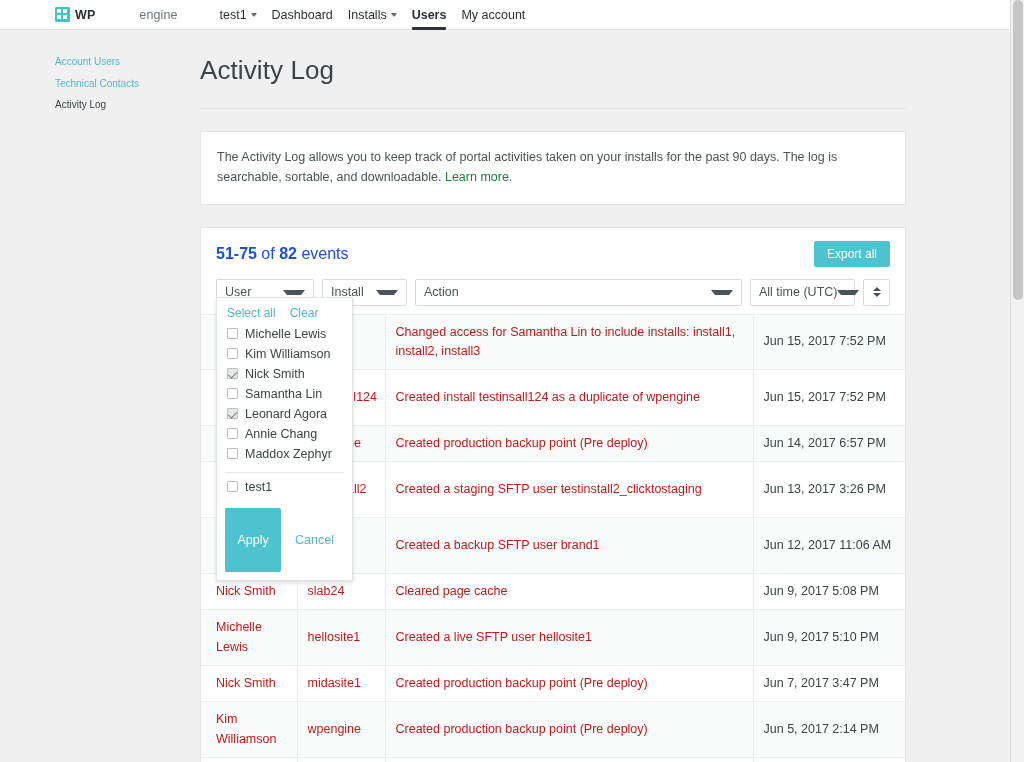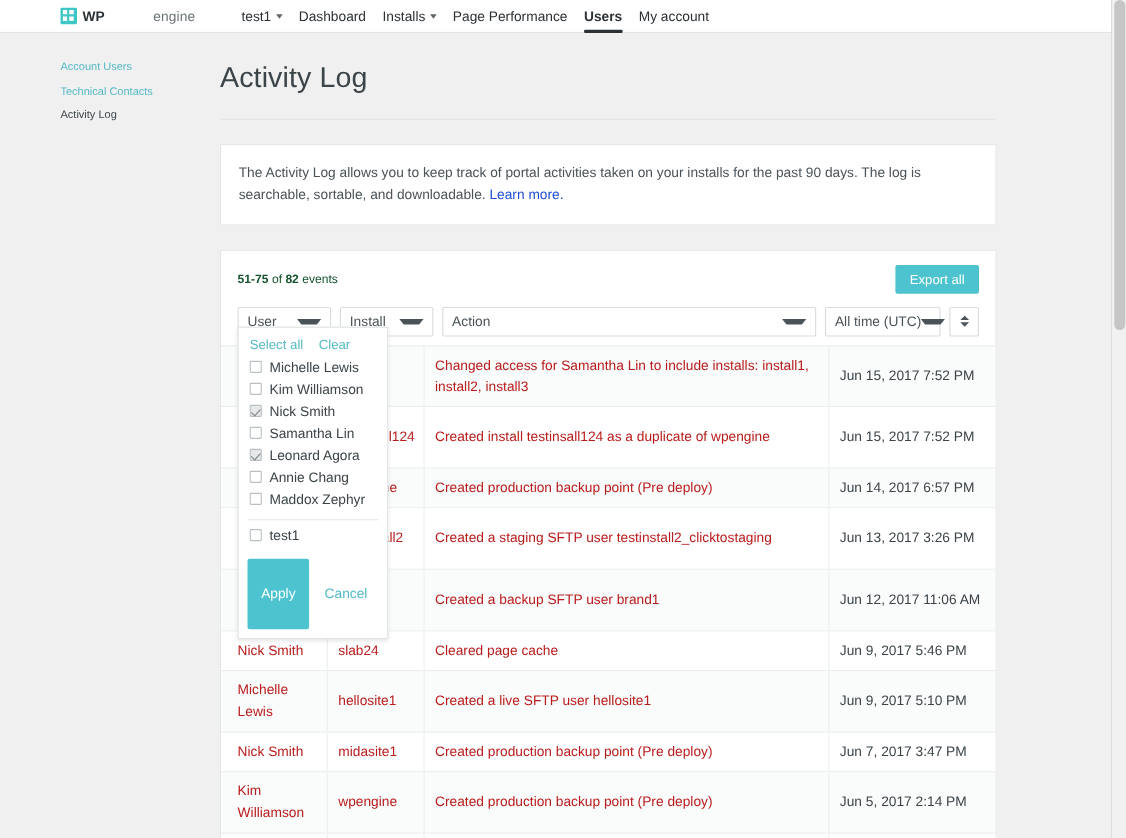--- a/index.html
+++ b/index.html
@@ -69,48 +69,48 @@
   .page-title{
     font-size:26px; font-weight:normal; color:#3b4449; margin:0 0 22px 0;
     letter-spacing:.1px;
   }
   .rule{ height:1px; background:#e1e4e5; margin:0 0 22px 0;}
 
   .infobox{
     background:#fff; border:1px solid #e3e6e7; padding:15px 16px 16px 16px;
     font-size:12.5px; line-height:1.62; color:#4a5358; margin-bottom:22px;
   }
-  .infobox a{ color:#1d4ed8; text-decoration:none;}
+  .infobox a{ color:#15803d; text-decoration:none;}
 
   
   .card{ background:#fff; border:1px solid #e3e6e7; position:relative;}
   .card-head{
     display:flex; align-items:center; padding:13px 15px 12px 15px;
   }
-  .count{ font-size:11px; color:#14532d;}
+  .count{ font-size:16px; color:#1d4ed8;}
   .count b{font-weight:bold;}
   .btn-export{
     margin-left:auto; background:#4cc3ce; color:#fff; border:none;
     font-size:12px; padding:6px 13px; cursor:pointer; border-radius:2px;
     font-family:"Liberation Sans", sans-serif;
   }
 
   .filters{ display:flex; padding:0 15px 8px 15px; gap:8px; position:relative;}
   .fsel{
     border:1px solid #d7dbdd; background:#fff; height:27px; display:flex; align-items:center;
     padding:0 8px; font-size:12.5px; color:#4a5358; cursor:pointer; position:relative;
     border-radius:2px;
   }
   .fsel .lbl{ white-space:nowrap;}
   .fsel .cdn{
     margin-left:auto; padding-left:14px;
     width:0;height:0;border-left:4px solid transparent;border-right:4px solid transparent;
     border-top:5px solid #4a5358;
   }
-  .f-user{ width:85px;}
+  .f-user{ width:98px;}
   .f-install{ width:85px;}
   .f-action{ flex:1;}
   .f-time{ width:105px;}
   .f-sort{
     width:27px; justify-content:center; flex-direction:column; gap:2px; padding:0;
   }
   .ar-up{ width:0;height:0;border-left:4px solid transparent;border-right:4px solid transparent;border-bottom:4px solid #4a5358;}
   .ar-dn{ width:0;height:0;border-left:4px solid transparent;border-right:4px solid transparent;border-top:4px solid #4a5358;}
 
   
@@ -181,23 +181,20 @@
       <span>test1</span>
       <i class="caret"></i>
     </div>
     <div class="navitem">
       <span>Dashboard</span>
     </div>
     <div class="navitem">
       <span>Installs</span>
       <i class="caret"></i>
     </div>
-    <div class="navitem">
-      <span>Page Performance</span>
-    </div>
     <div class="navitem active">
       <span>Users</span>
     </div>
     <div class="navitem">
       <span>My account</span>
     </div>
   </div>
 
 </div>
 
@@ -276,21 +273,21 @@
             <tr>
               <td class="c-user">Leonard Agora</td>
               <td class="c-install">brand1</td>
               <td class="c-action">Created a backup SFTP user brand1</td>
               <td class="c-date">Jun 12, 2017 11:06 AM</td>
             </tr>
             <tr>
               <td class="c-user">Nick Smith</td>
               <td class="c-install">slab24</td>
               <td class="c-action">Cleared page cache</td>
-              <td class="c-date">Jun 9, 2017 5:46 PM</td>
+              <td class="c-date">Jun 9, 2017 5:08 PM</td>
             </tr>
             <tr>
               <td class="c-user">Michelle Lewis</td>
               <td class="c-install">hellosite1</td>
               <td class="c-action">Created a live SFTP user hellosite1</td>
               <td class="c-date">Jun 9, 2017 5:10 PM</td>
             </tr>
             <tr>
               <td class="c-user">Nick Smith</td>
               <td class="c-install">midasite1</td>

